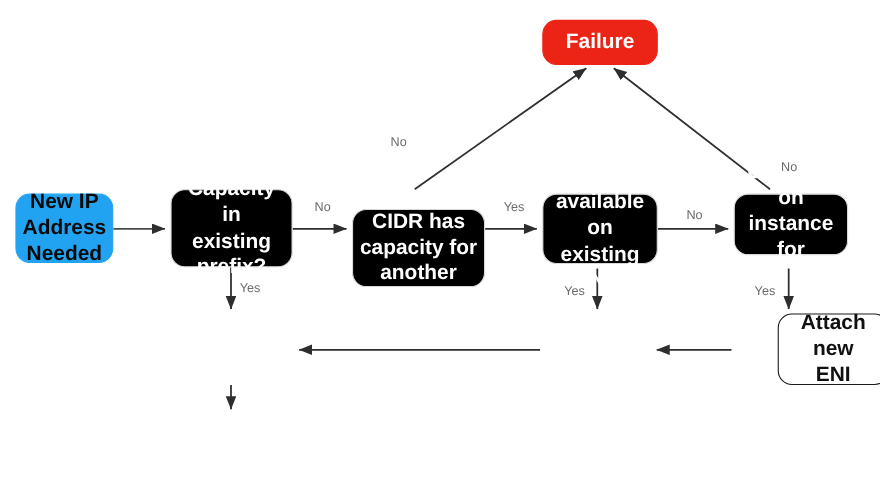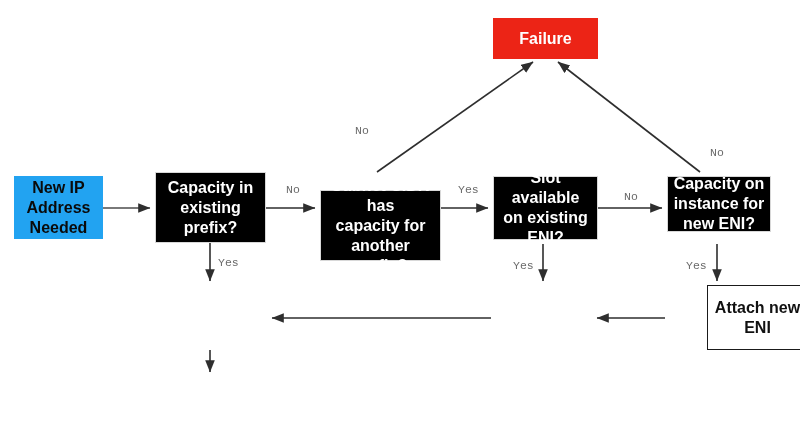--- a/index.html
+++ b/index.html
@@ -16,24 +16,25 @@
     overflow: hidden;
   }
   .node {
     position: absolute;
     box-sizing: border-box;
     display: flex;
     align-items: center;
     justify-content: center;
     text-align: center;
     line-height: 1.25;
-    font-size: 16px;
+    font-size: 19px;
     font-weight: bold;
     padding: 2px 4px;
     white-space: pre-line;
+    border-radius: 13px;
   }
   .node.decision {
     background: #000000;
     color: #ffffff;
     border: 1px solid #d8d8d8;
   }
   .node.process {
     background: #ffffff;
     color: #111111;
     border: 1.6px solid #1a1a1a;
@@ -52,21 +53,20 @@
     background: #55d62e;
     color: #0a0a0a;
     border: 1px solid #55d62e;
   }
   .edge-label {
     position: absolute;
     font-size: 11.5px;
     color: #6b6b6b;
     font-weight: normal;
     white-space: nowrap;
-    font-family: Liberation Mono, monospace;
   }
   #edges {
     position: absolute;
     left: 0;
     top: 0;
     width: 800px;
     height: 443px;
     pointer-events: none;
   }
 </style>

